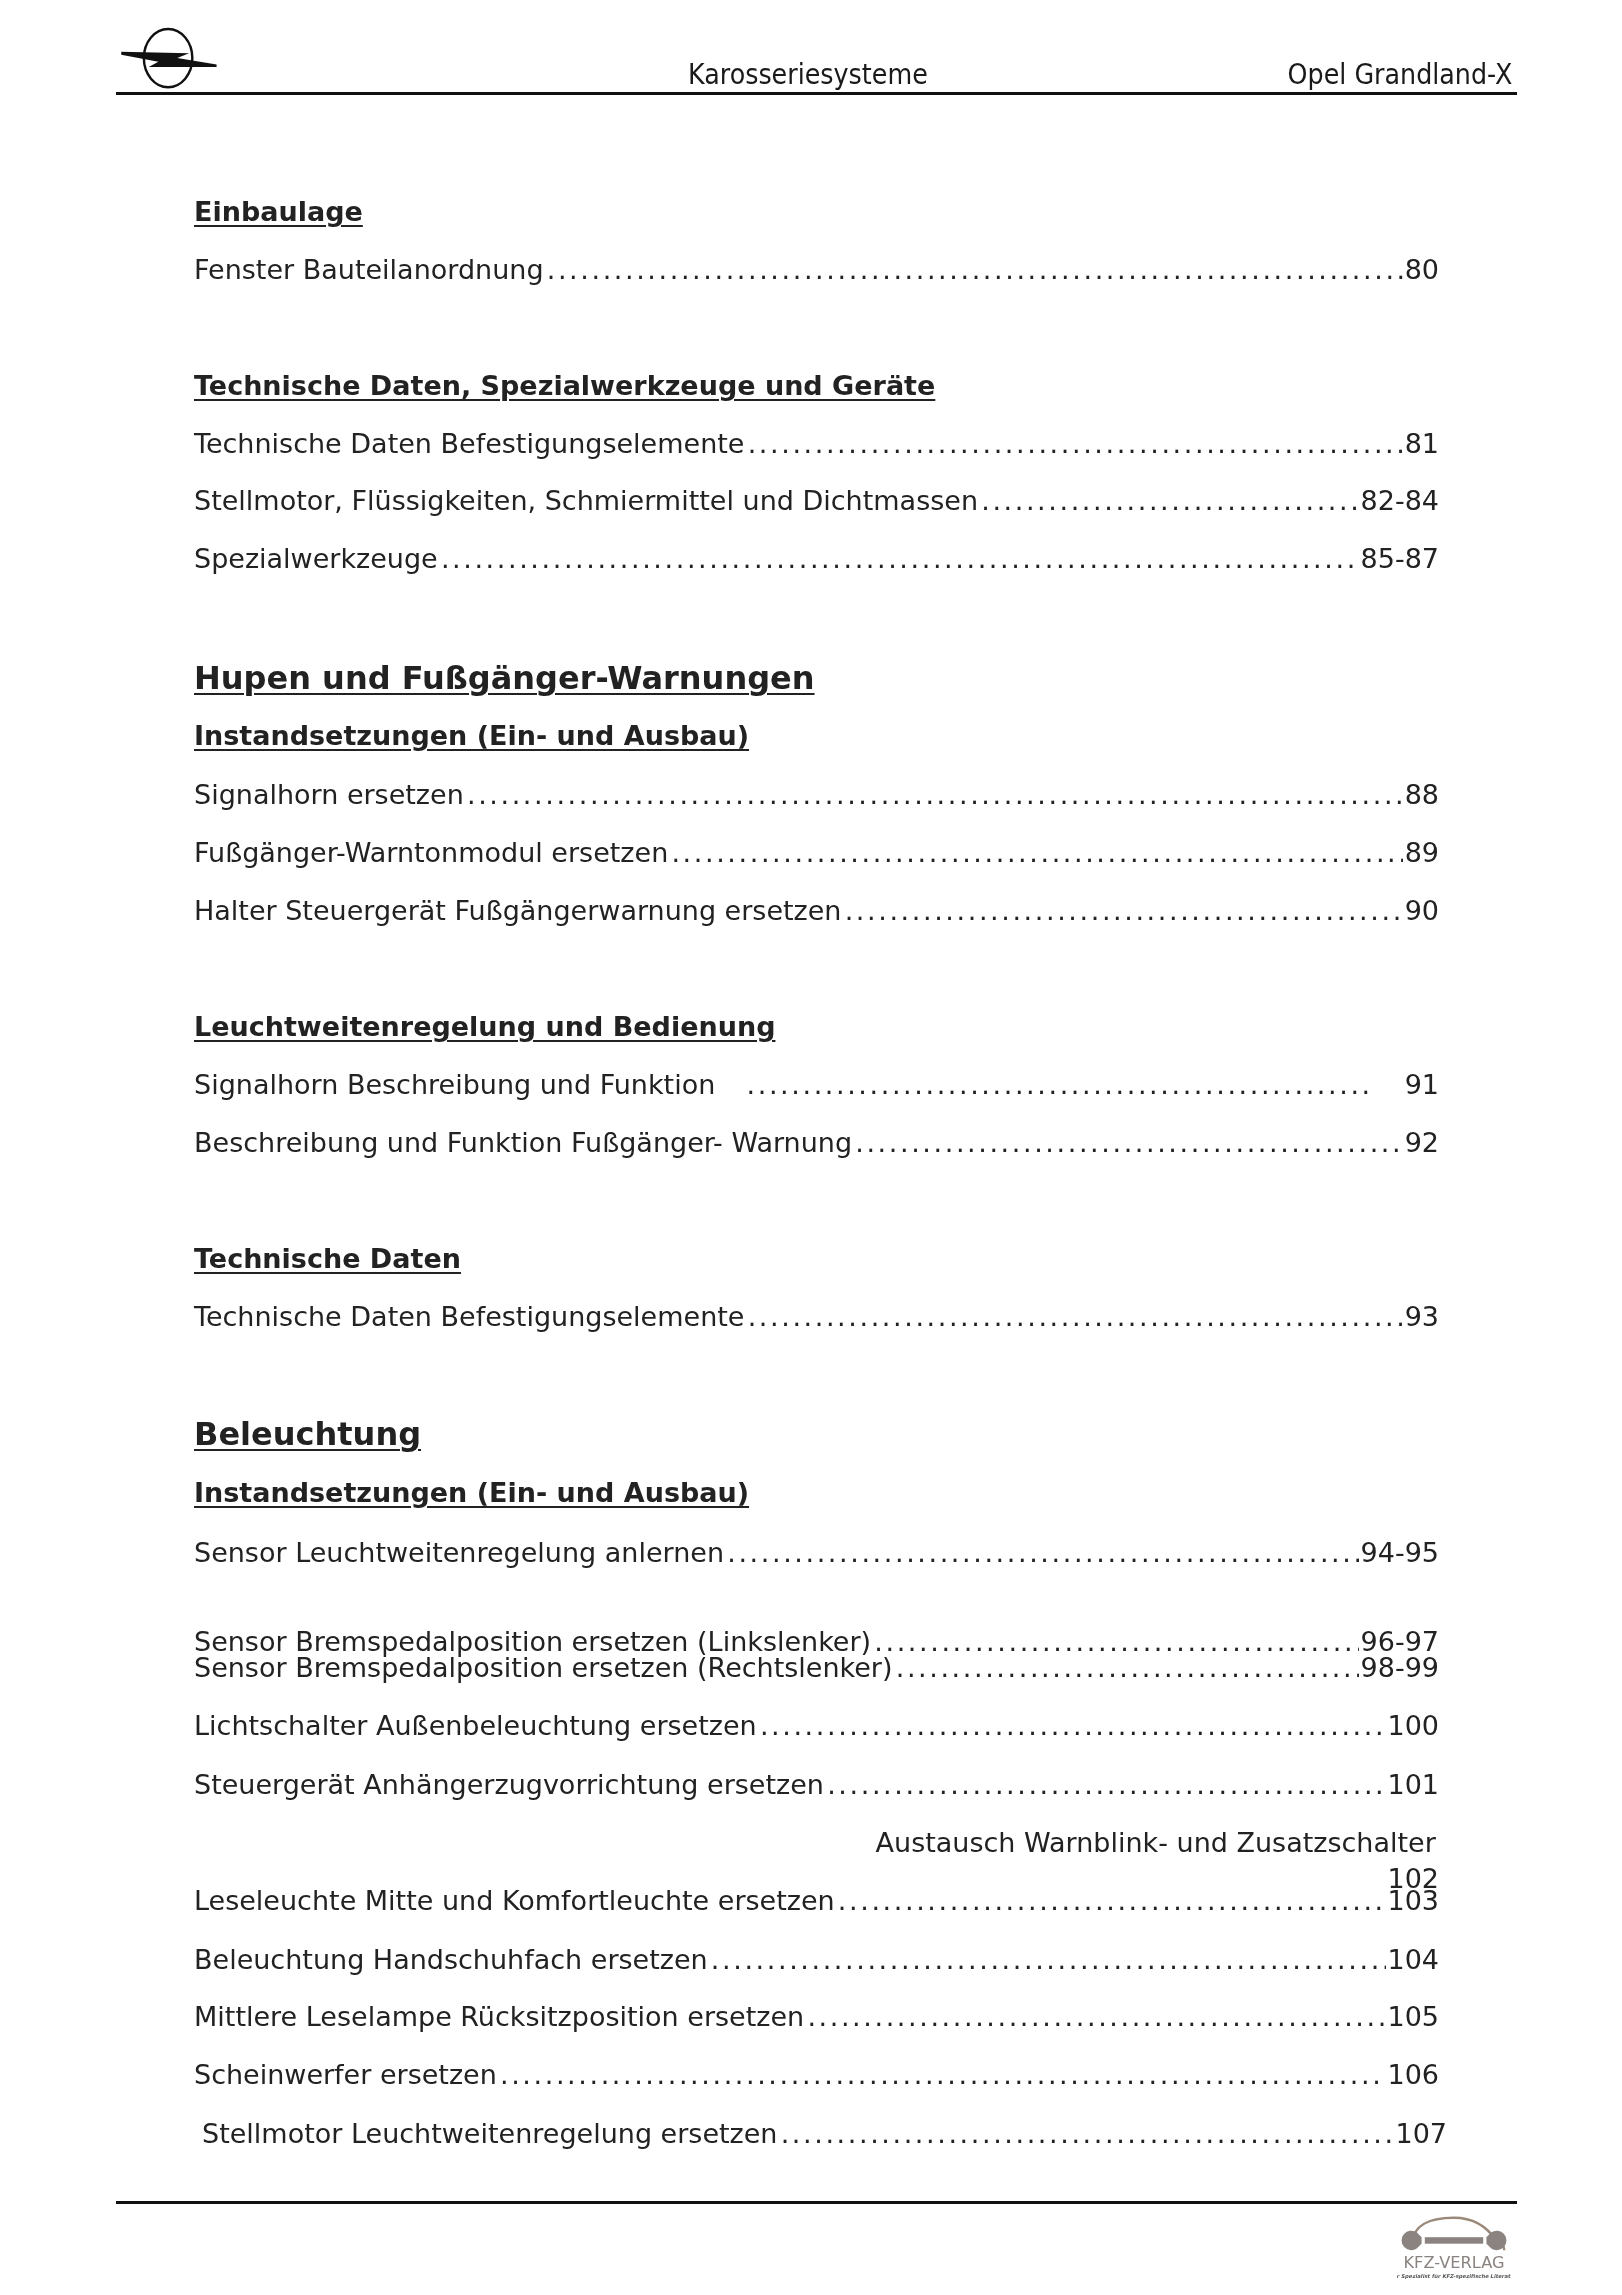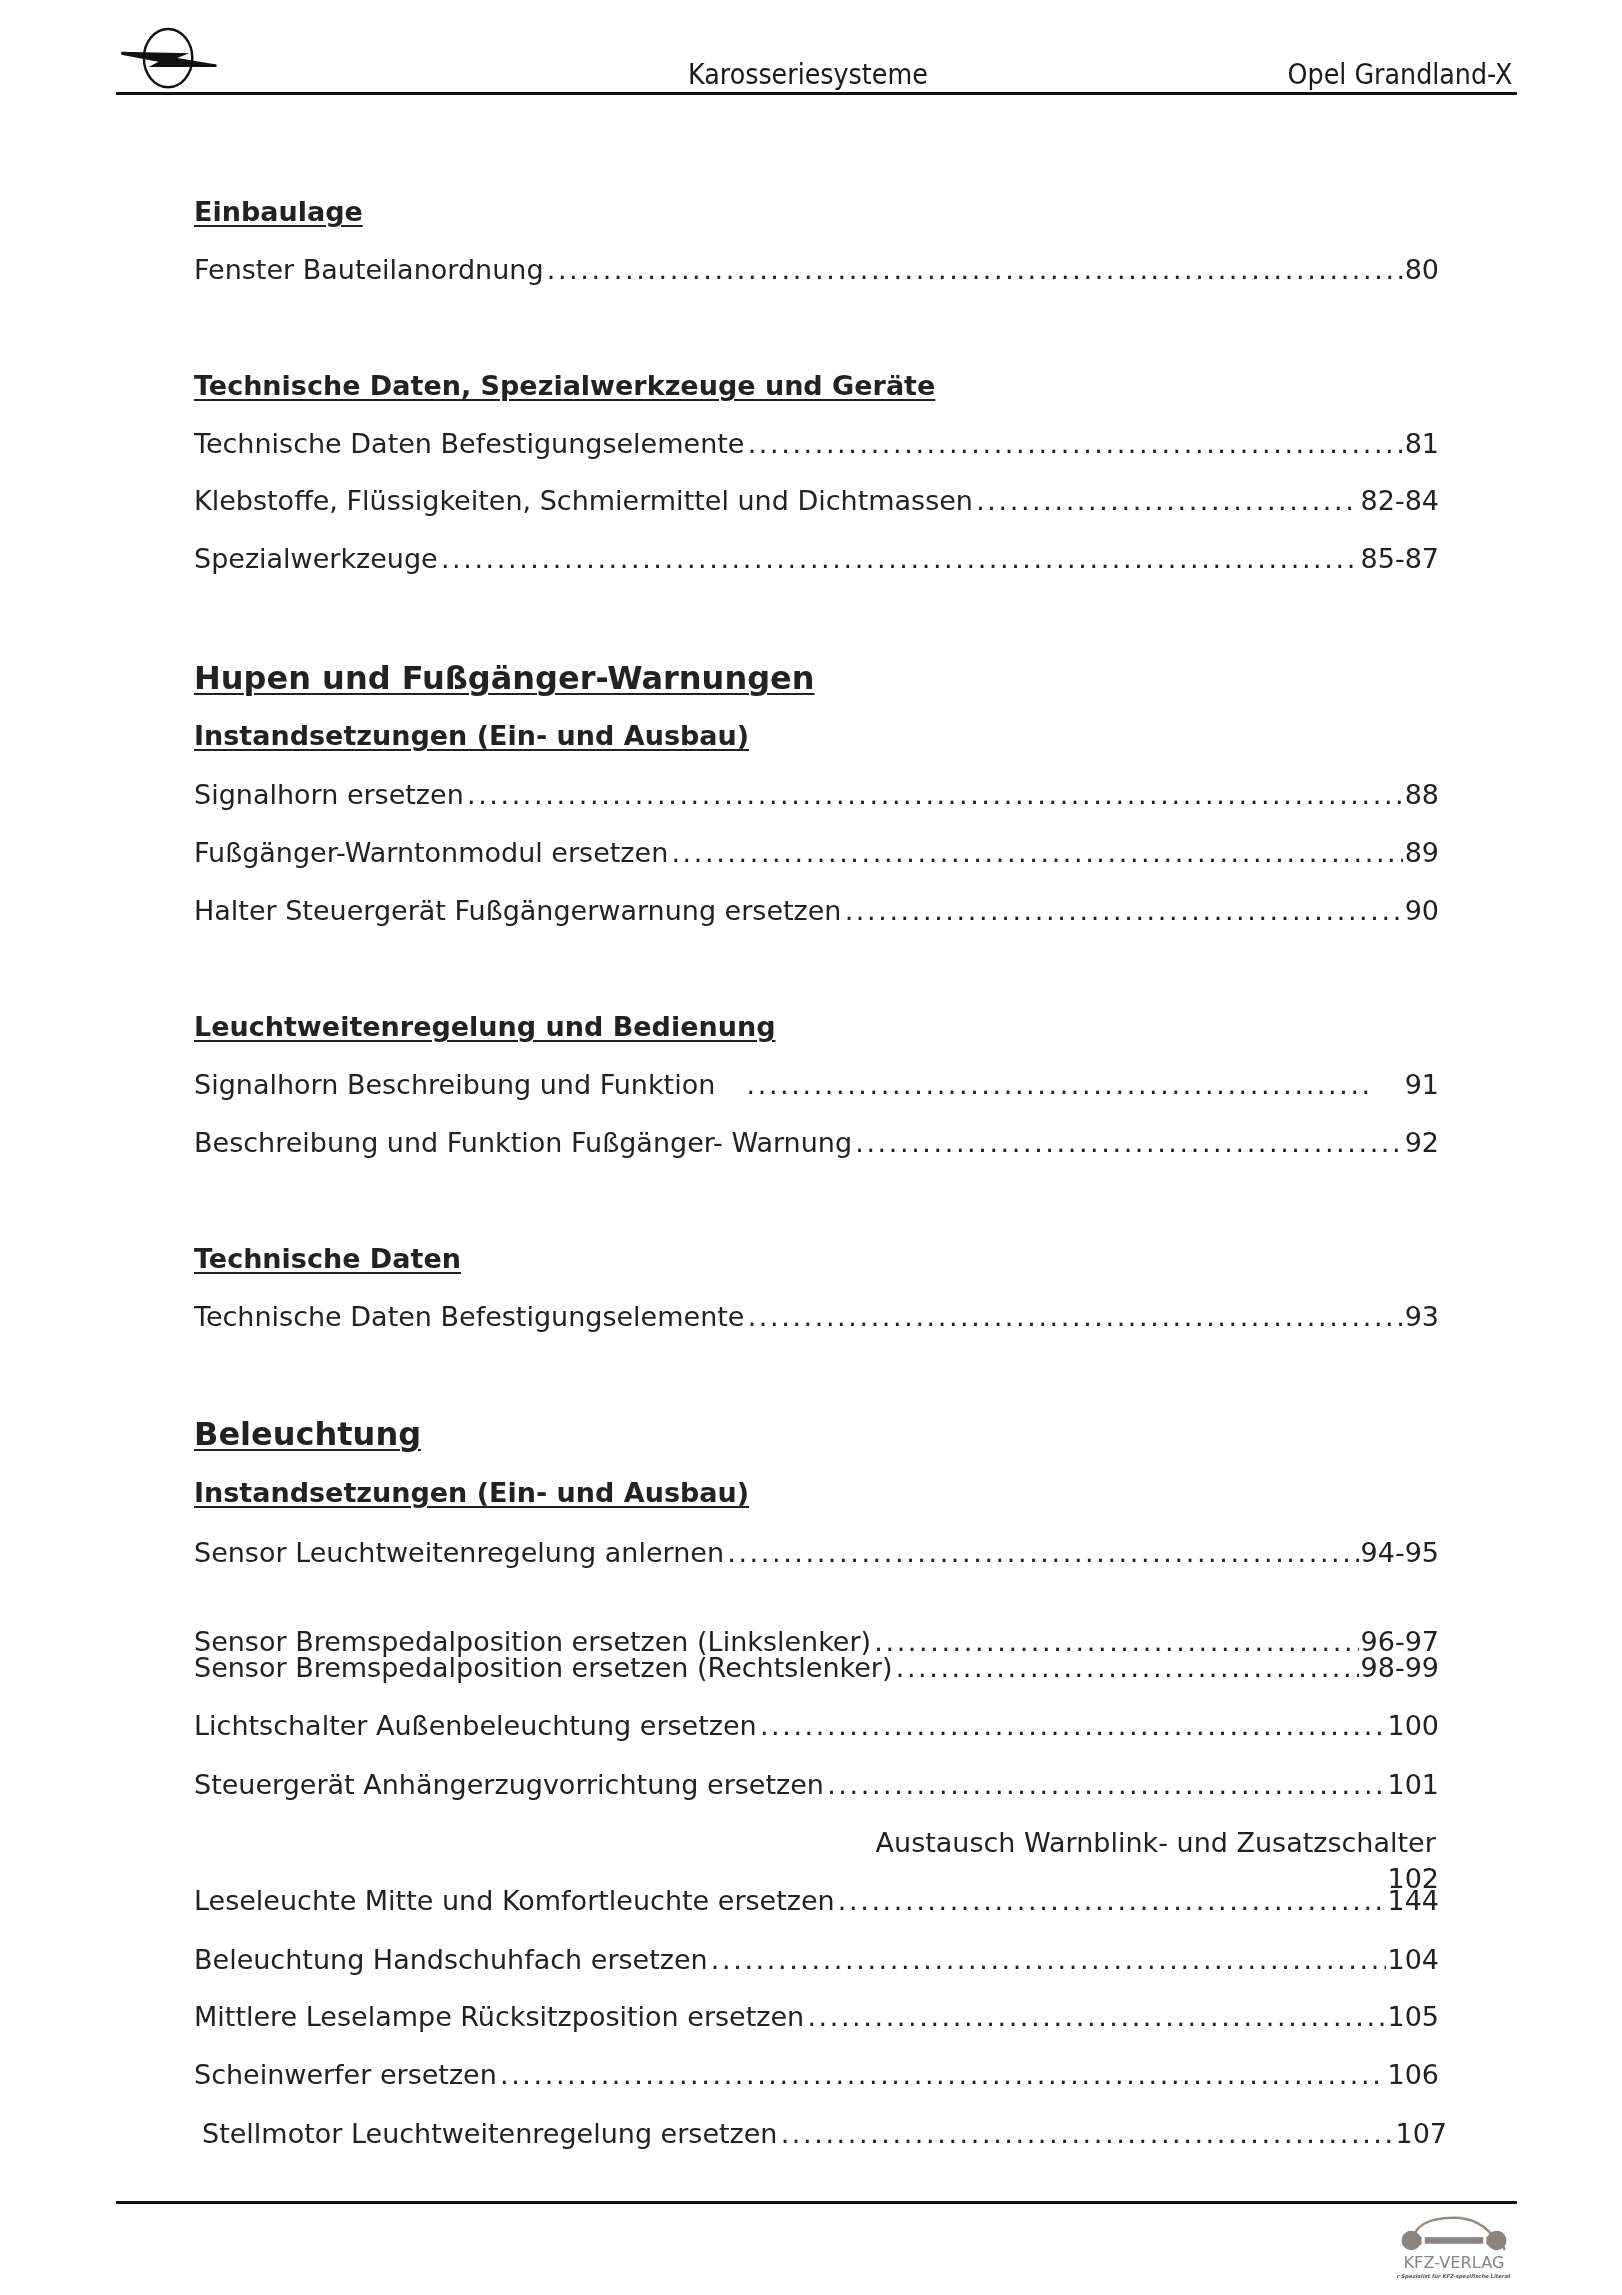--- a/index.html
+++ b/index.html
@@ -47,21 +47,21 @@
     <span class="page">80</span>
   </div>
 
   <div class="h-sub" style="top:370px;">Technische Daten, Spezialwerkzeuge und Geräte</div>
   <div class="item" style="top:426px;">
     <span class="title">Technische Daten Befestigungselemente</span>
     <span class="dots"></span>
     <span class="page">81</span>
   </div>
   <div class="item" style="top:483px;">
-    <span class="title">Klebstoffe, Flüssigkeiten, Schmiermittel und Dichtmassen</span>
+    <span class="title">Stellmotor, Flüssigkeiten, Schmiermittel und Dichtmassen</span>
     <span class="dots"></span>
     <span class="page">82-84</span>
   </div>
   <div class="item" style="top:541px;">
     <span class="title">Spezialwerkzeuge</span>
     <span class="dots"></span>
     <span class="page">85-87</span>
   </div>
 
   <div class="h-major" style="top:659px;">Hupen und Fußgänger-Warnungen</div>
@@ -129,21 +129,21 @@
     <span class="page">101</span>
   </div>
   <div class="item" style="top:1825px;flex-direction:column;">
     <span class="title">Austausch Warnblink- und Zusatzschalter</span>
     <span class="dots"></span>
     <span class="page">102</span>
   </div>
   <div class="item" style="top:1883px;">
     <span class="title">Leseleuchte Mitte und Komfortleuchte ersetzen</span>
     <span class="dots"></span>
-    <span class="page">144</span>
+    <span class="page">103</span>
   </div>
   <div class="item" style="top:1942px;">
     <span class="title">Beleuchtung Handschuhfach ersetzen</span>
     <span class="dots"></span>
     <span class="page">104</span>
   </div>
   <div class="item" style="top:1999px;">
     <span class="title">Mittlere Leselampe Rücksitzposition ersetzen</span>
     <span class="dots"></span>
     <span class="page">105</span>

